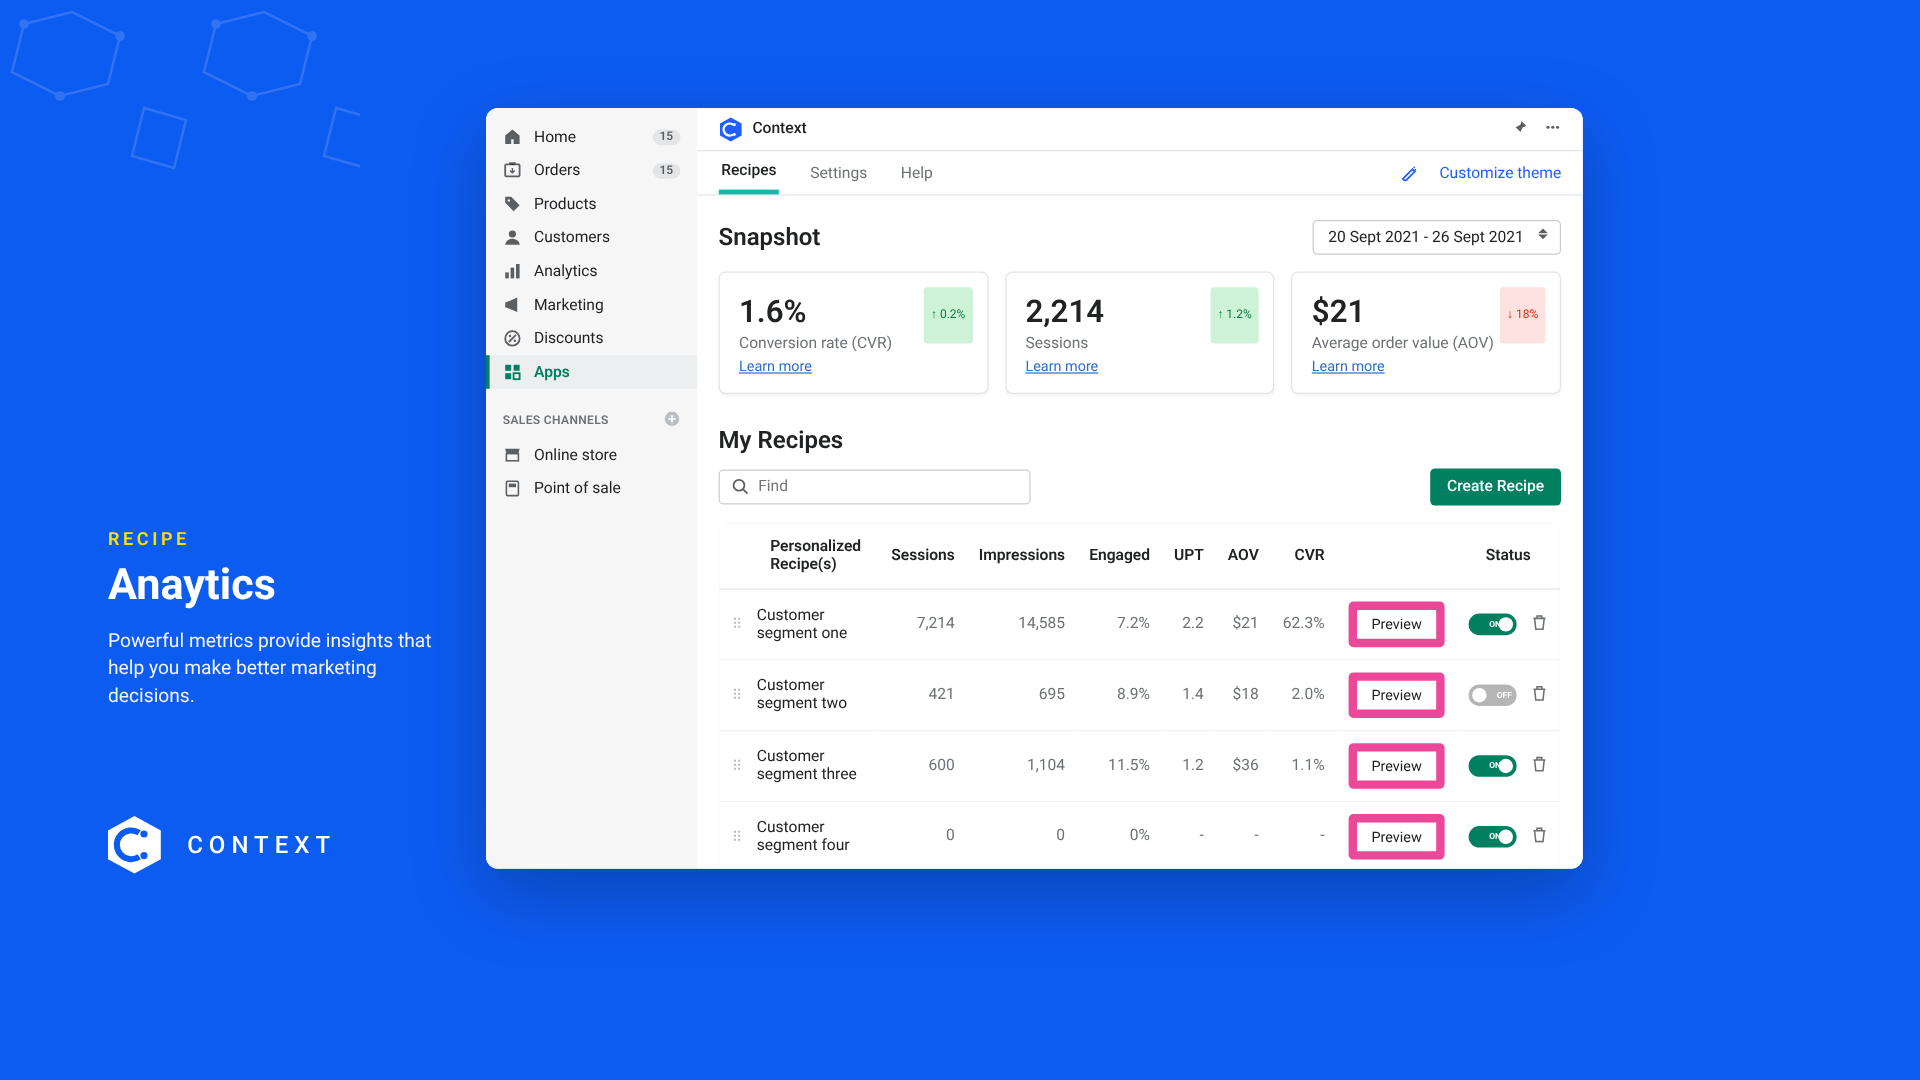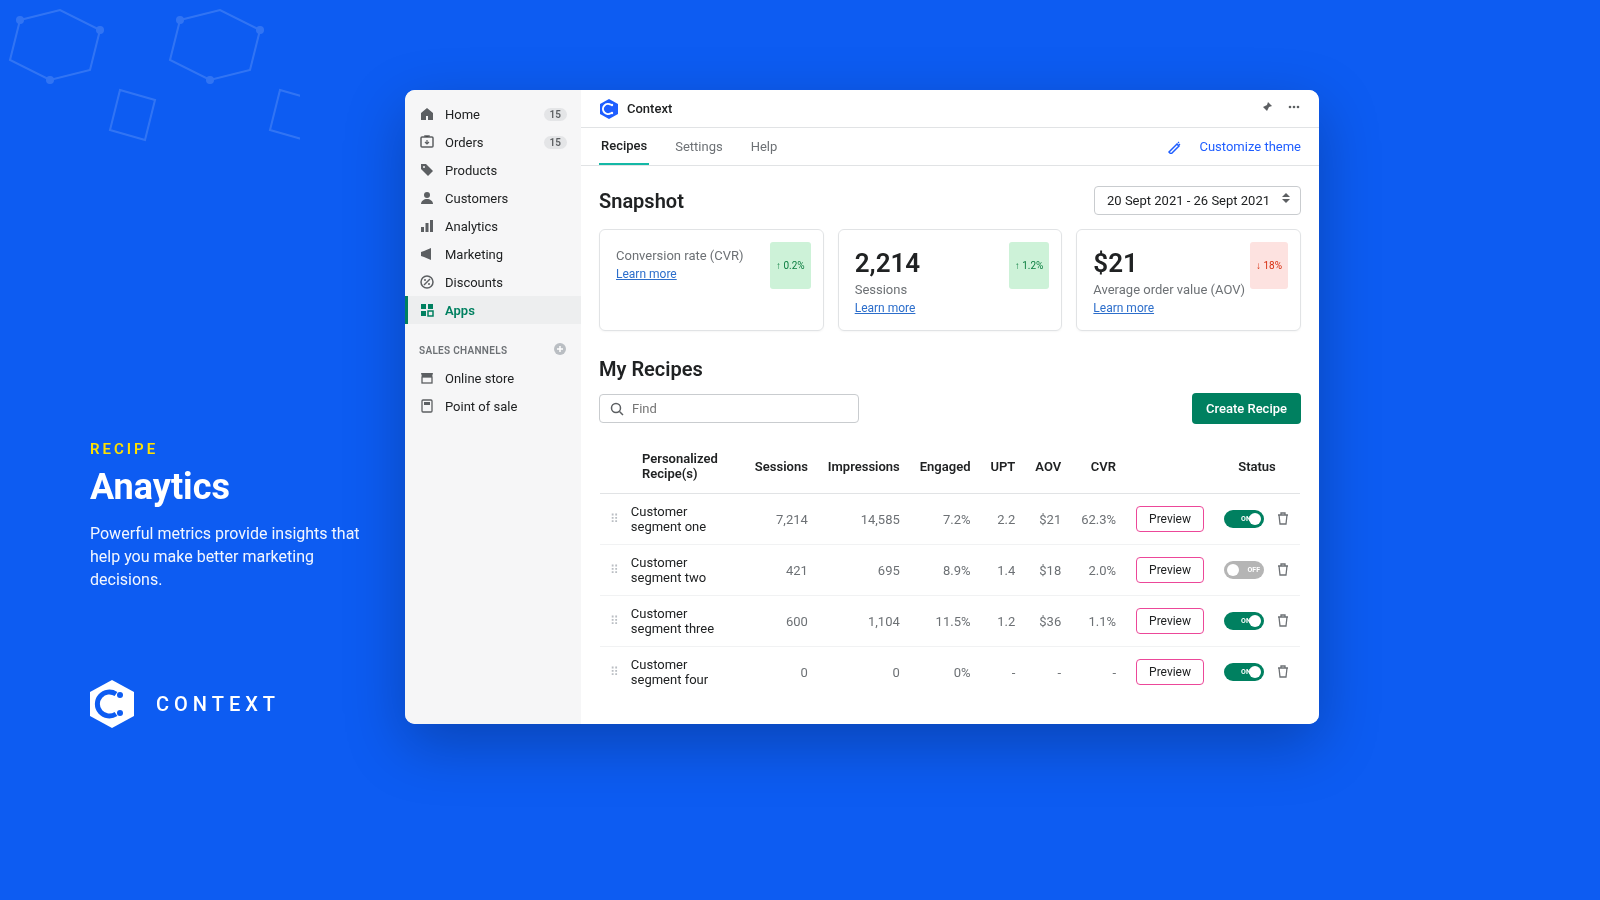--- a/index.html
+++ b/index.html
@@ -22,21 +22,21 @@
 .badge{margin-left:auto;background:#e4e5e7;color:#5c5f62;font-size:10px;padding:1px 6px;border-radius:8px;font-weight:600}
 .section-hdr{display:flex;align-items:center;padding:18px 14px 6px;font-size:10px;color:#6d7175;font-weight:600;letter-spacing:.3px}
 .section-hdr .plus{margin-left:auto;color:#8c9196}
 .main{flex:1;background:#fff;display:flex;flex-direction:column}
 .topbar{height:38px;display:flex;align-items:center;padding:0 18px;border-bottom:1px solid #e1e3e5}
 .topbar-logo{width:20px;height:22px;margin-right:8px}
 .topbar-title{font-size:13px;font-weight:500;color:#202223}
 .topbar-actions{margin-left:auto;display:flex;gap:14px;color:#5c5f62}
 .tabs{display:flex;align-items:center;padding:0 18px;border-bottom:1px solid #e1e3e5;height:38px}
 .tab{font-size:13px;color:#6d7175;padding:0 2px;margin-right:24px;height:100%;display:flex;align-items:center;cursor:pointer}
-.tab.active{color:#202223;font-weight:500;border-bottom:2px solid #14b8a6;margin-bottom:-1px}
+.tab.active{color:#202223;font-weight:500;border-bottom:4px solid #14b8a6;margin-bottom:-1px}
 .customize{margin-left:auto;display:flex;align-items:center;gap:18px;color:#1f5eff;font-size:13px;cursor:pointer}
 .content{padding:20px 18px;overflow:auto}
 .section-row{display:flex;align-items:center;margin-bottom:14px}
 .h1{font-size:20px;font-weight:600;color:#202223}
 .date-picker{margin-left:auto;border:1px solid #c9cccf;border-radius:4px;padding:6px 30px 6px 12px;font-size:13px;color:#202223;background:#fff;position:relative;cursor:pointer}
 .date-picker::after{content:"";position:absolute;right:10px;top:50%;transform:translateY(-50%);width:0;height:0;border-left:4px solid transparent;border-right:4px solid transparent;border-top:4px solid #5c5f62}
 .date-picker::before{content:"";position:absolute;right:10px;top:6px;width:0;height:0;border-left:4px solid transparent;border-right:4px solid transparent;border-bottom:4px solid #5c5f62}
 .cards{display:flex;gap:14px;margin-bottom:26px}
 .card{flex:1;border:1px solid #e1e3e5;border-radius:6px;padding:14px 16px;position:relative;box-shadow:0 1px 2px rgba(0,0,0,.04)}
 .chip{position:absolute;right:12px;top:12px;font-size:10px;padding:18px 6px;border-radius:3px;display:flex;align-items:center;gap:2px}
@@ -51,21 +51,21 @@
 .btn-primary{background:#008060;color:#fff;border:none;border-radius:4px;padding:8px 14px;font-size:13px;font-weight:500;cursor:pointer;margin-left:auto}
 table{width:100%;border-collapse:collapse;border:1px solid #e1e3e5;border-radius:6px;overflow:hidden}
 thead th{font-size:13px;font-weight:600;color:#202223;text-align:right;padding:12px 10px;border-bottom:1px solid #e1e3e5;background:#fff}
 thead th:first-child{text-align:left;padding-left:42px}
 thead th:last-child{text-align:center}
 tbody td{font-size:13px;color:#6d7175;text-align:right;padding:10px;border-bottom:1px solid #f1f2f3}
 tbody tr:last-child td{border-bottom:none}
 tbody td:first-child{text-align:left;color:#202223}
 .row-start{display:flex;align-items:center;gap:12px}
 .drag{color:#babec3;cursor:grab;font-size:12px}
-.preview-btn{border:1px solid #ec4899;background:#fff;border-radius:4px;padding:5px 12px;font-size:12px;cursor:pointer;color:#202223}
+.preview-btn{border:7px solid #ec4899;background:#fff;border-radius:4px;padding:5px 12px;font-size:12px;cursor:pointer;color:#202223}
 .cell-actions{display:flex;align-items:center;justify-content:flex-end;gap:12px}
 .toggle{width:40px;height:18px;border-radius:10px;position:relative;cursor:pointer;display:flex;align-items:center}
 .toggle.on{background:#008060;justify-content:center;padding-left:4px}
 .toggle.off{background:#b5b5b5;justify-content:flex-end;padding-right:4px}
 .toggle .knob{width:12px;height:12px;background:#fff;border-radius:50%;position:absolute}
 .toggle.on .knob{right:3px}
 .toggle.off .knob{left:3px}
 .toggle-txt{color:#fff;font-size:7px;font-weight:700}
 .trash{color:#6d7175;cursor:pointer}
 </style>
@@ -256,20 +256,21 @@
     </div>
 
     <div class="content">
       <div class="section-row">
         <div class="h1">Snapshot</div>
         <div class="date-picker"><span>20 Sept 2021 - 26 Sept 2021</span></div>
       </div>
       <div class="cards" id="cards">
           <div class="card">
     <div class="chip up">↑ 0.2%</div>
+    <div class="card-val">1.6%</div>
     <div class="card-lbl">Conversion rate (CVR)</div>
     <a class="learn">Learn more</a>
   </div>
           <div class="card">
     <div class="chip up">↑ 1.2%</div>
     <div class="card-val">2,214</div>
     <div class="card-lbl">Sessions</div>
     <a class="learn">Learn more</a>
   </div>
           <div class="card">

